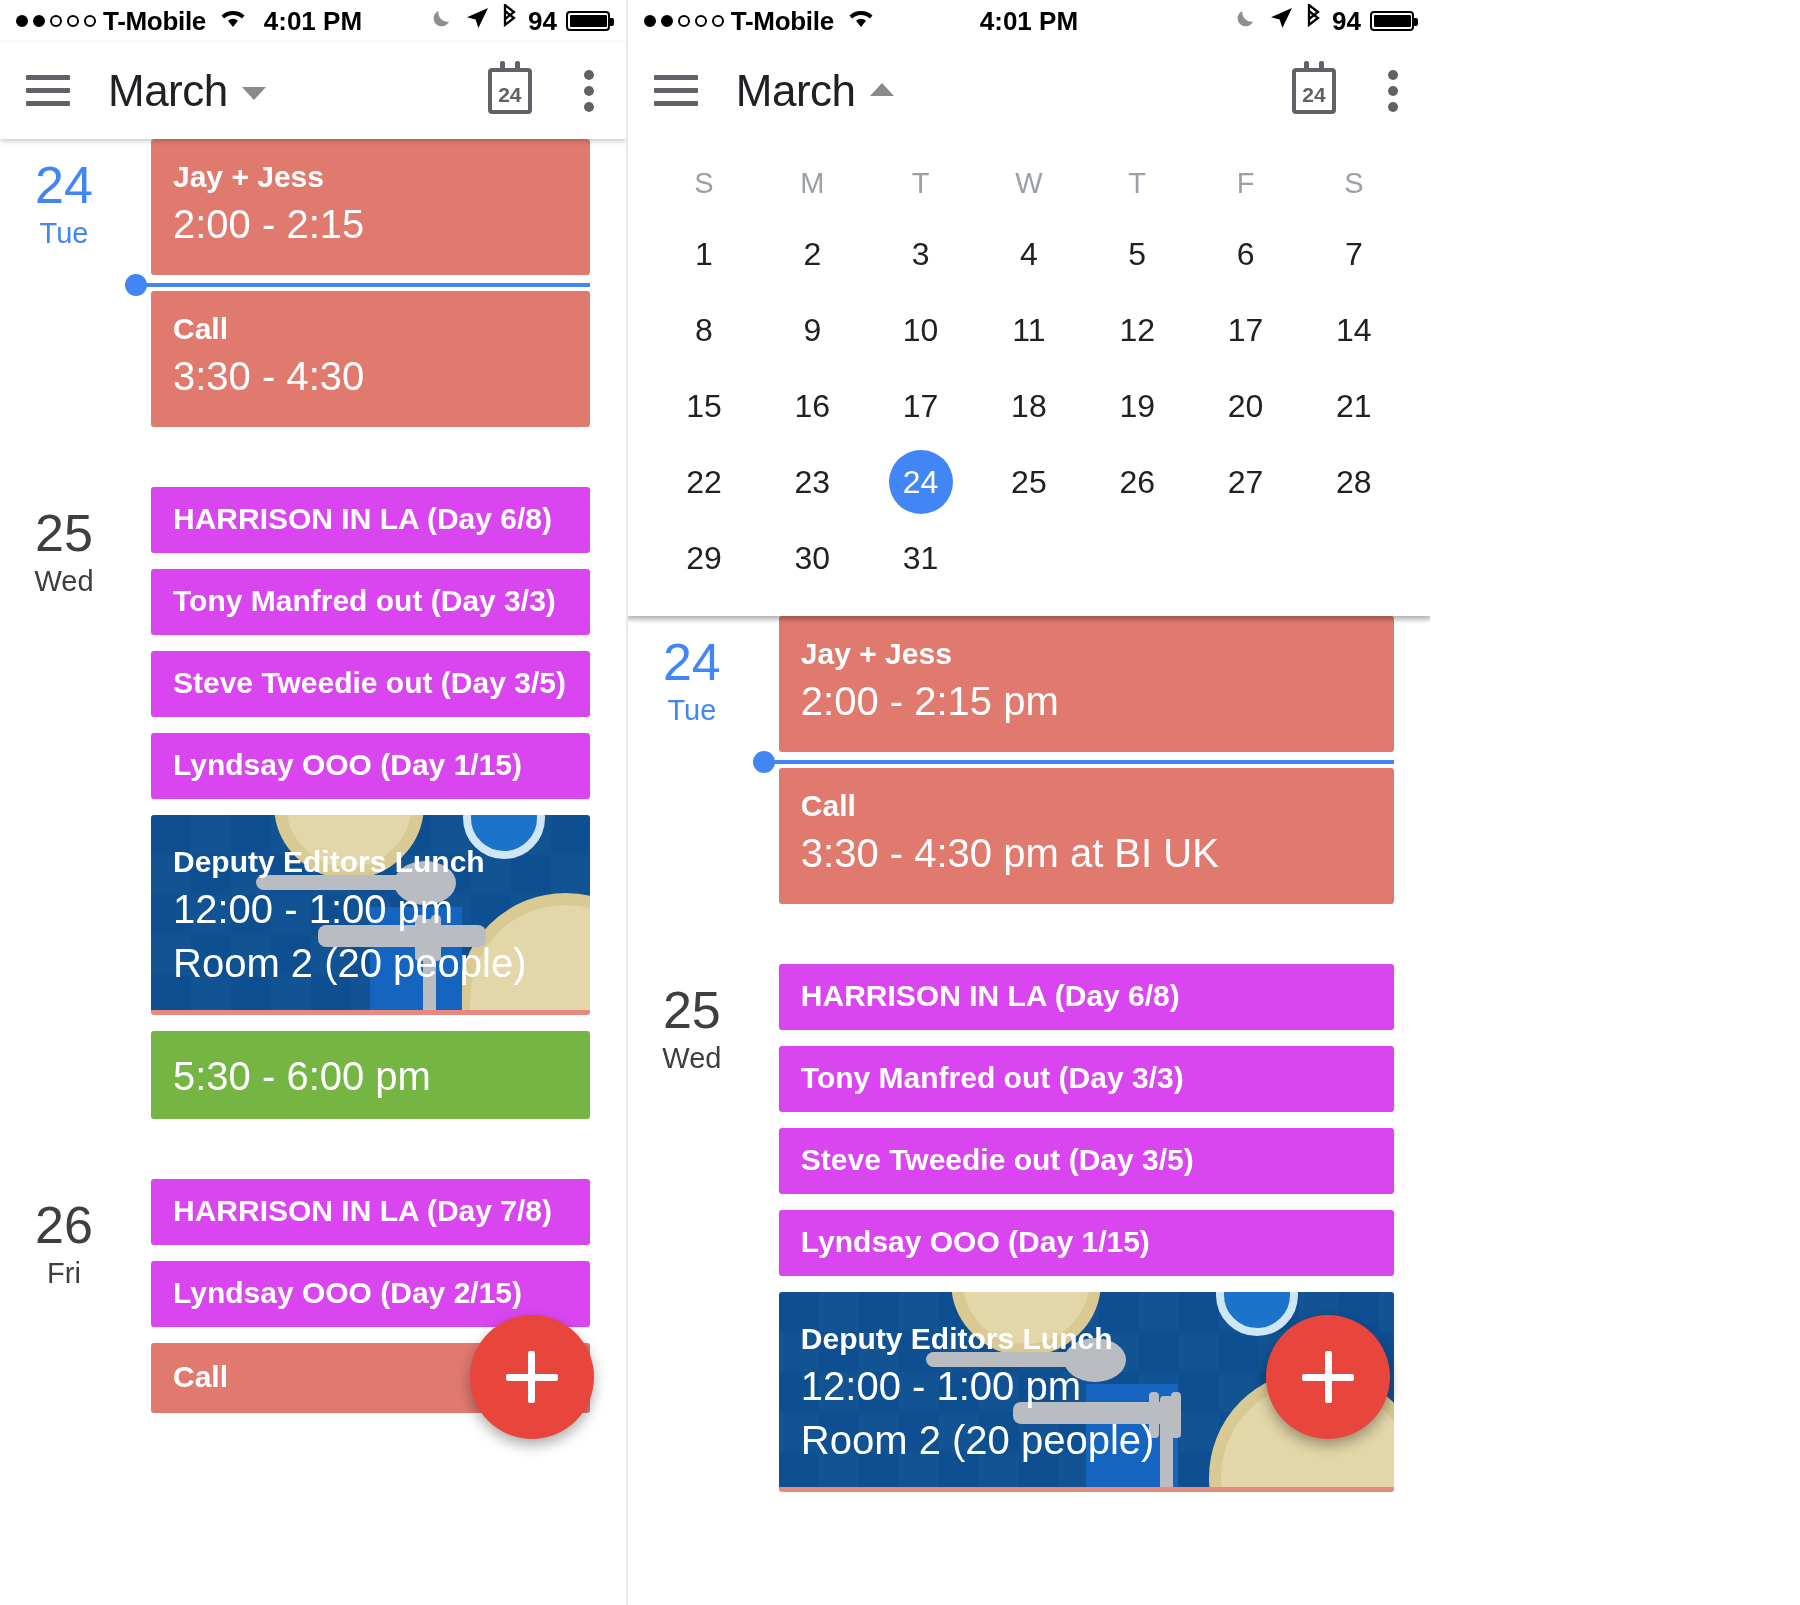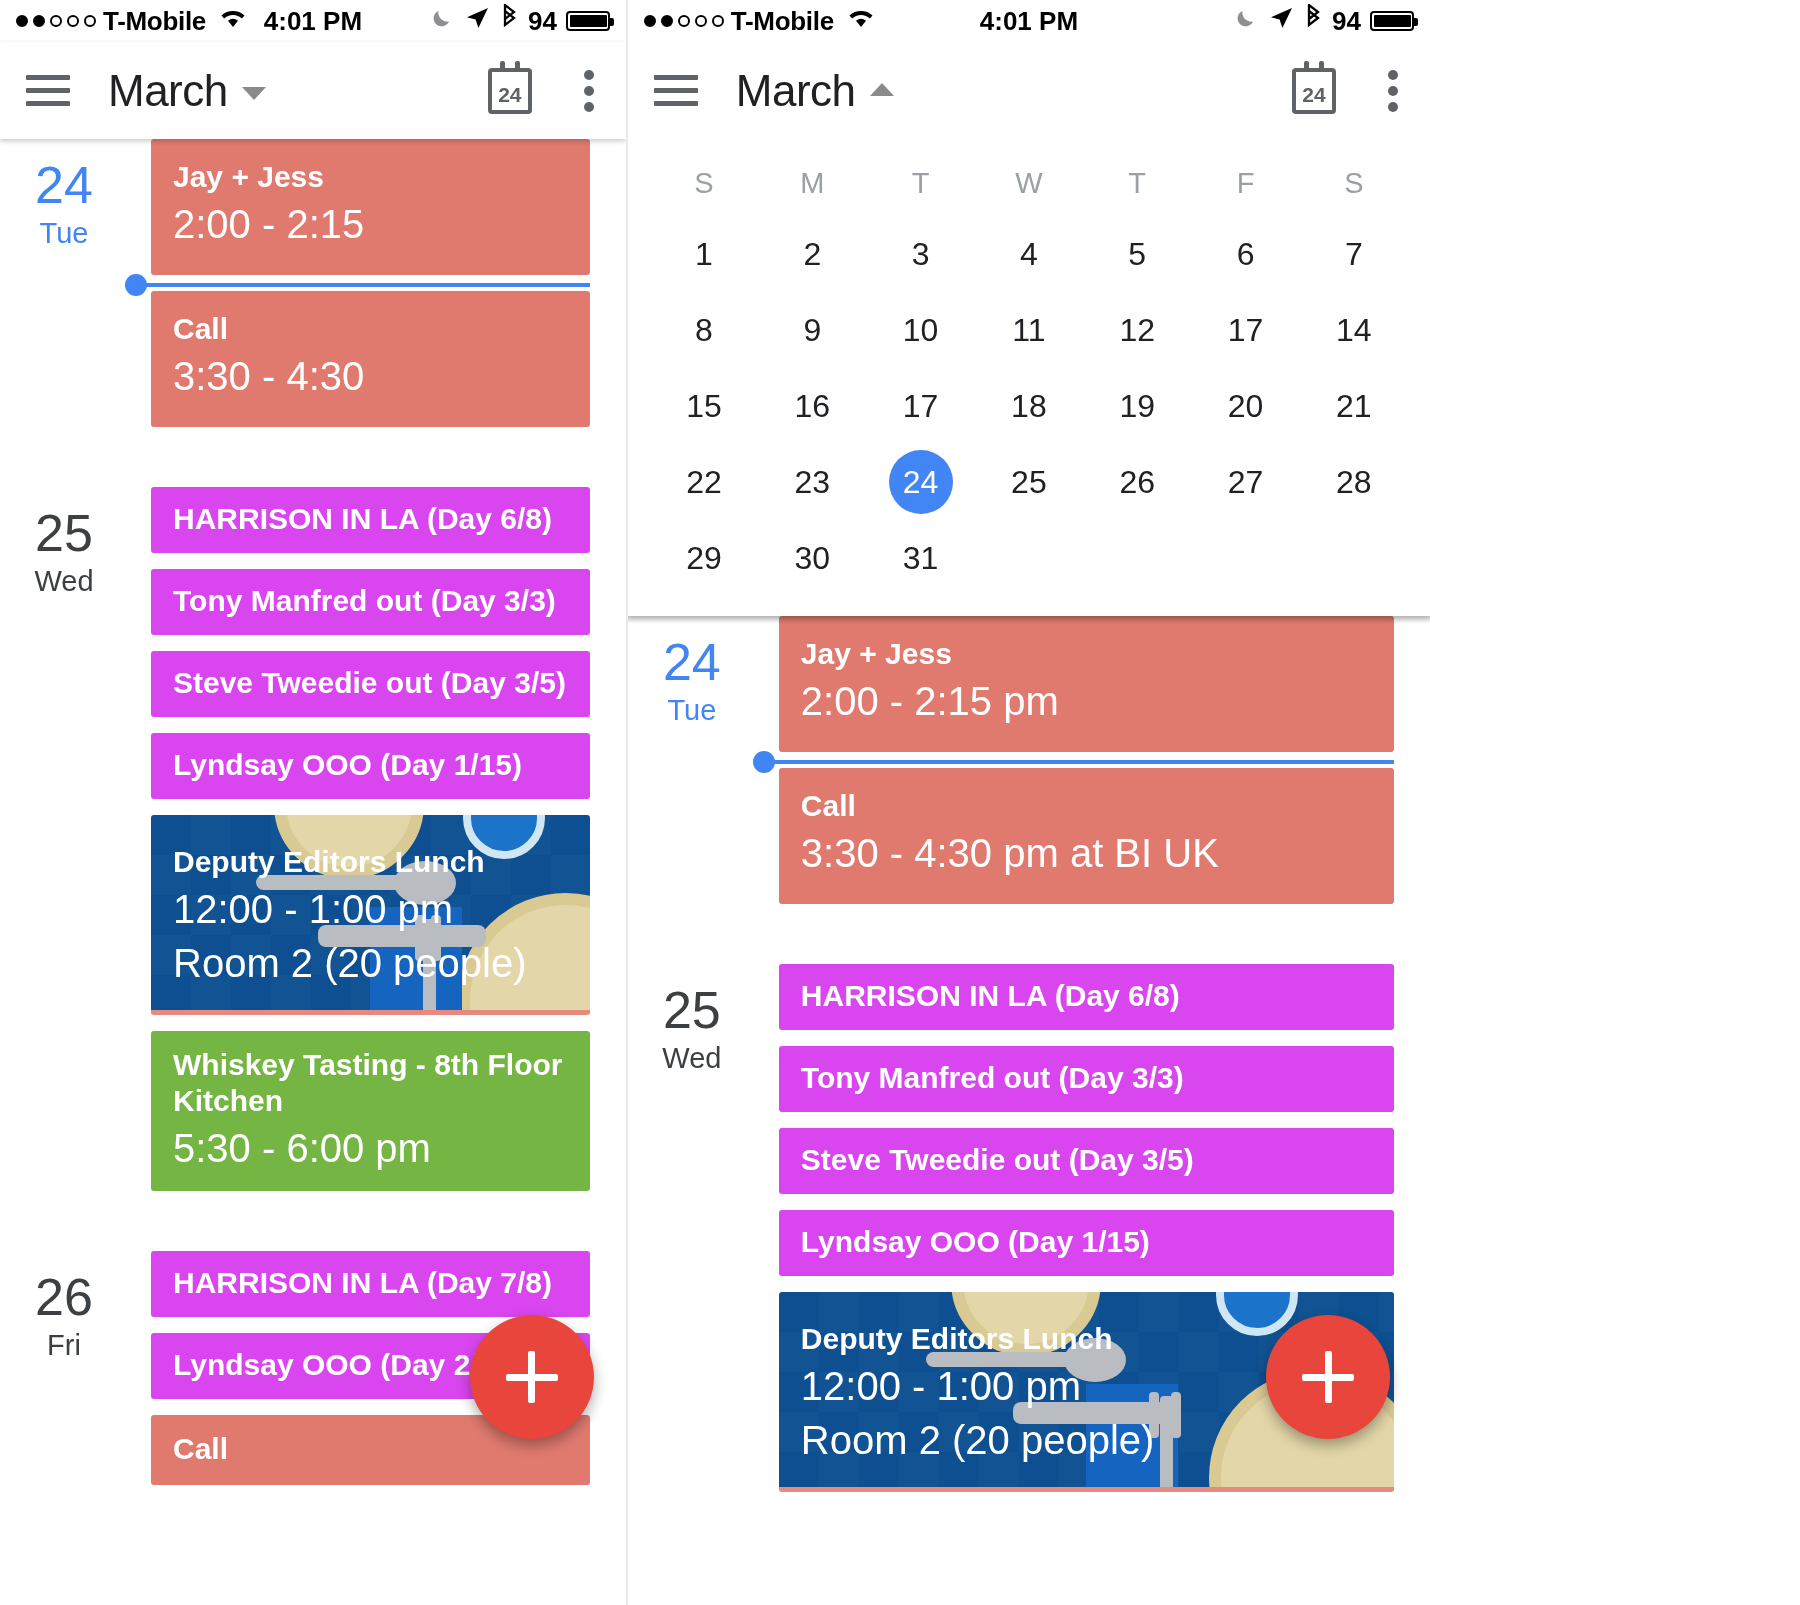--- a/index.html
+++ b/index.html
@@ -293,21 +293,20 @@
                 <div class="pa" style="left:63.8%;top:100px;width:10px;height:46px;background:#b9bcc0;border-radius:4px;"></div>
               </div>
               <div class="photo-text">
                 <div class="ev-title">Deputy Editors Lunch</div>
                 <div class="ev-sub">12:00 - 1:00 pm</div>
                 <div class="ev-sub">Room 2 (20 people)</div>
               </div>
             </div>
             <div class="ev green">
               <div class="">
-                <div class="ev-title">Whiskey Tasting - 8th Floor Kitchen</div>
                 <div class="ev-sub">5:30 - 6:00 pm</div>
               </div>
             </div>
           </div>
         </div>
         <div style="height: 44px;"></div>
         <div class="day-block">
           <div class="day-col">
             <div class="day-num">26</div>
             <div class="day-dow">Fri</div>

